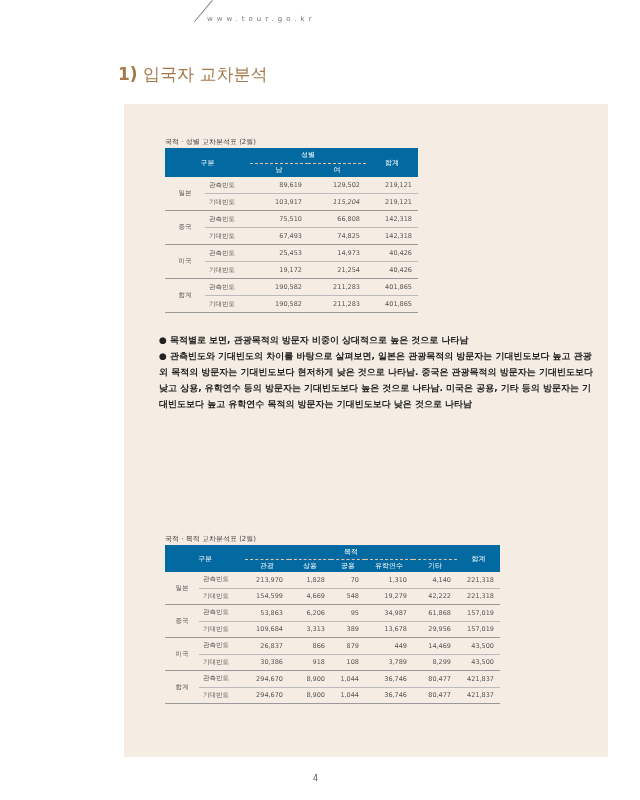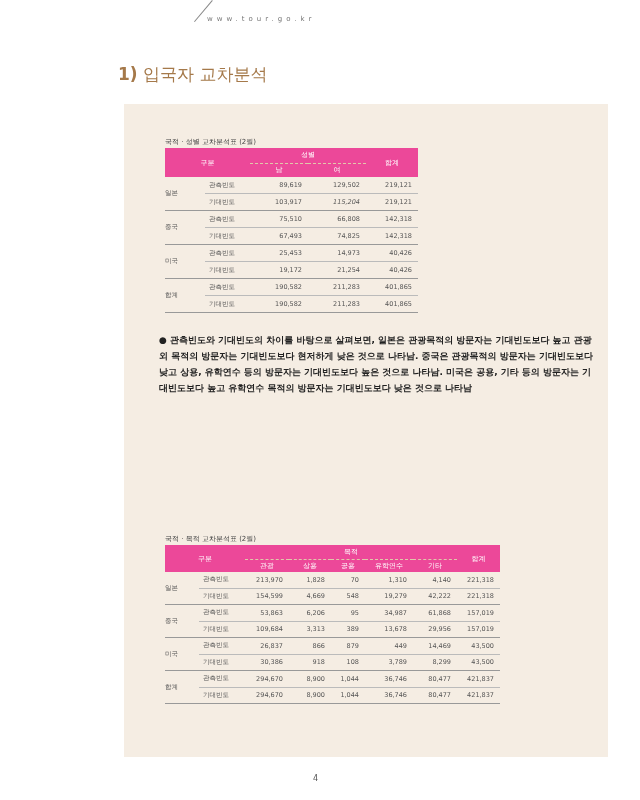--- a/index.html
+++ b/index.html
@@ -4,24 +4,24 @@
 <style>
   html, body { margin:0; padding:0; background:#ffffff; }
   body { width:640px; height:800px; position:relative; overflow:hidden; font-family:"DejaVu Sans", sans-serif; color:#333; }
   .slash { position:absolute; left:188px; top:0; width:1px; height:28px; background:#888; transform-origin:top left; transform:rotate(40deg); left:212px; }
   .url { position:absolute; left:207px; top:15px; font-size:7px; letter-spacing:4px; color:#777; font-family:"DejaVu Sans", sans-serif; }
   .title { position:absolute; left:118px; top:63px; font-size:17px; color:#a5794a; font-family:"DejaVu Sans", sans-serif; }
   .title b { font-weight:bold; }
   .panel { position:absolute; left:124px; top:104px; width:484px; height:653px; background:#f5ede3; }
   .cap { position:absolute; font-size:7px; color:#444; }
   table { position:absolute; border-collapse:collapse; font-size:6.5px; color:#555; }
-  th { background:#ec4899; color:#fff; font-weight:normal; font-size:7px; }
+  th { background:#0369a1; color:#fff; font-weight:normal; font-size:7px; }
   td { text-align:right; padding:0 6px 0 0; height:16px; border-bottom:1px solid #bbb; }
   td.lbl { text-align:left; padding-left:4px; }
-  td.grp { text-align:left; padding:0; border-bottom:1.5px solid #999; }
+  td.grp { text-align:center; padding:0; border-bottom:1.5px solid #999; }
   tr.last td { border-bottom:1.5px solid #999; }
   .sub { border-top:1px dashed #e0c8aa; }
   .bullets { position:absolute; left:159px; top:332px; width:440px; font-size:9px; font-weight:bold; line-height:16px; color:#222; }
   .note { position:absolute; left:160px; top:445px; font-size:9px; line-height:15px; color:#333; }
   .pgnum { position:absolute; left:313px; top:774px; font-size:8px; color:#555; }
 </style>
 </head>
 <body>
 
 <div class="slash"></div>
@@ -104,20 +104,21 @@
       <tr class="last">
         <td class="lbl" style="height: 16px;">기대빈도</td>
         <td style="height: 16px;">190,582</td>
         <td style="height: 16px;">211,283</td>
         <td style="height: 16px;">401,865</td>
       </tr>
     </tbody>
 </table>
 
 <div class="bullets">
+  <div>● 목적별로 보면, 관광목적의 방문자 비중이 상대적으로 높은 것으로 나타남</div>
   <div>● 관측빈도와 기대빈도의 차이를 바탕으로 살펴보면, 일본은 관광목적의 방문자는 기대빈도보다 높고 관광외 목적의 방문자는 기대빈도보다 현저하게 낮은 것으로 나타남. 중국은 관광목적의 방문자는 기대빈도보다 낮고 상용, 유학연수 등의 방문자는 기대빈도보다 높은 것으로 나타남. 미국은 공용, 기타 등의 방문자는 기대빈도보다 높고 유학연수 목적의 방문자는 기대빈도보다 낮은 것으로 나타남</div>
 </div>
 
 <div class="note">
 </div>
 
 <div class="cap" style="left:165px;top:534px;">국적 · 목적 교차분석표 (2월)</div>
 <table id="t2" style="left:165px;top:545px;width:335px;">
   <colgroup>
       <col style="width:34px">

